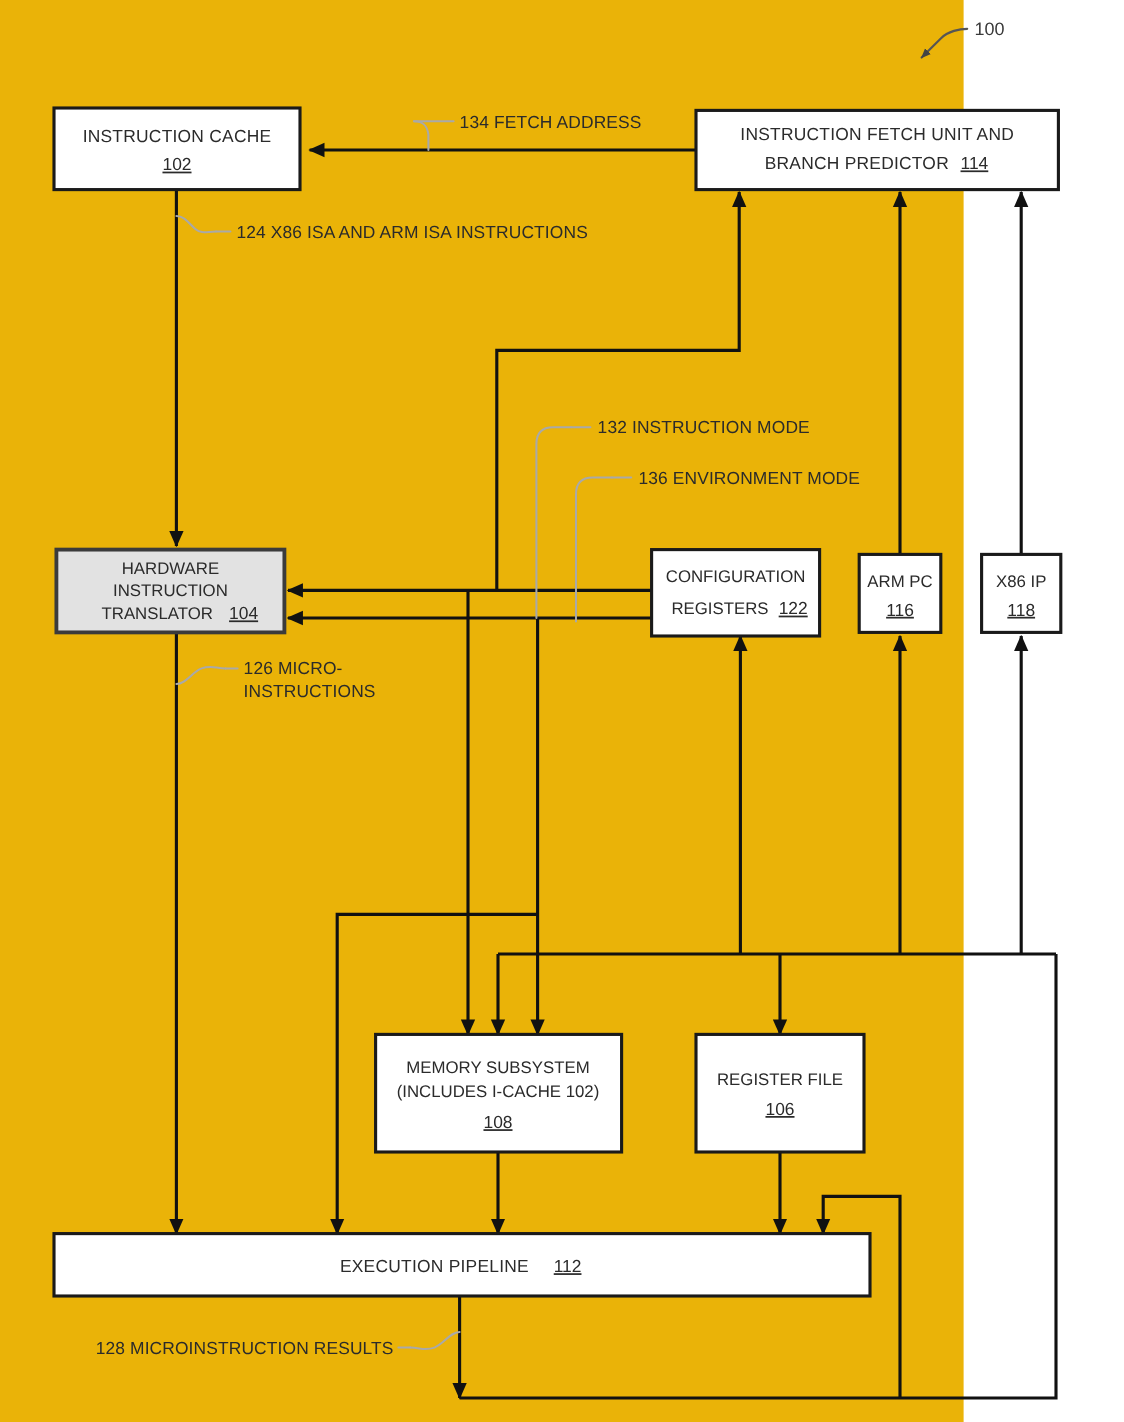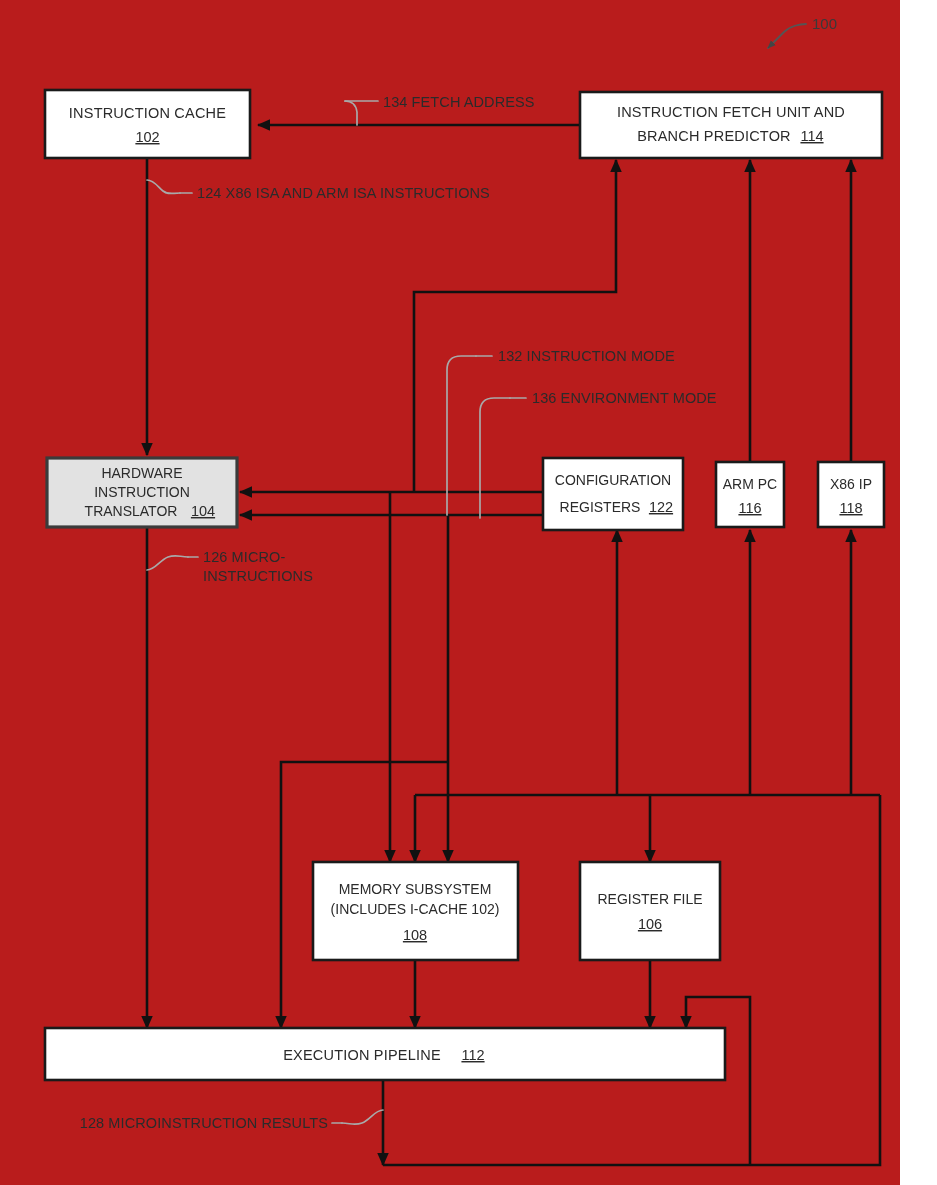--- a/index.html
+++ b/index.html
@@ -9,23 +9,23 @@
     background: #ffffff;
   }
   body {
     width: 937px;
     height: 1185px;
     font-family: "Liberation Sans", sans-serif;
     overflow: hidden;
   }
   #figure-root {
     position: relative;
-    width: 900px;
+    width: 803px;
     height: 1185px;
-    background: #b91c1c;
+    background: #eab308;
   }
   svg#diagram {
     display: block;
     width: 937px;
     height: 1185px;
   }
   .box-rect {
     fill: #ffffff;
     stroke: #1a1a1a;
     stroke-width: 2.6;

